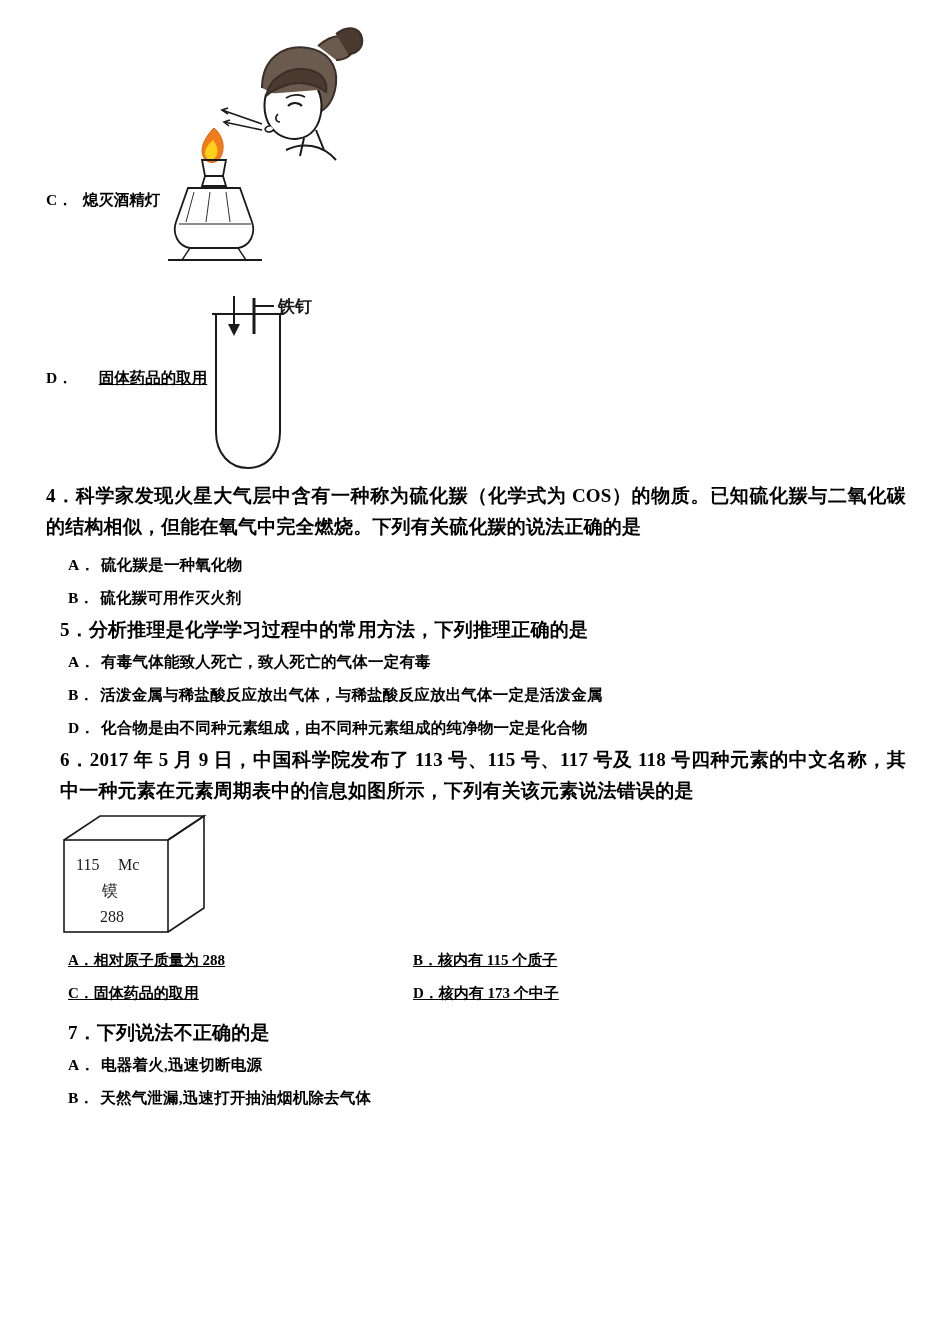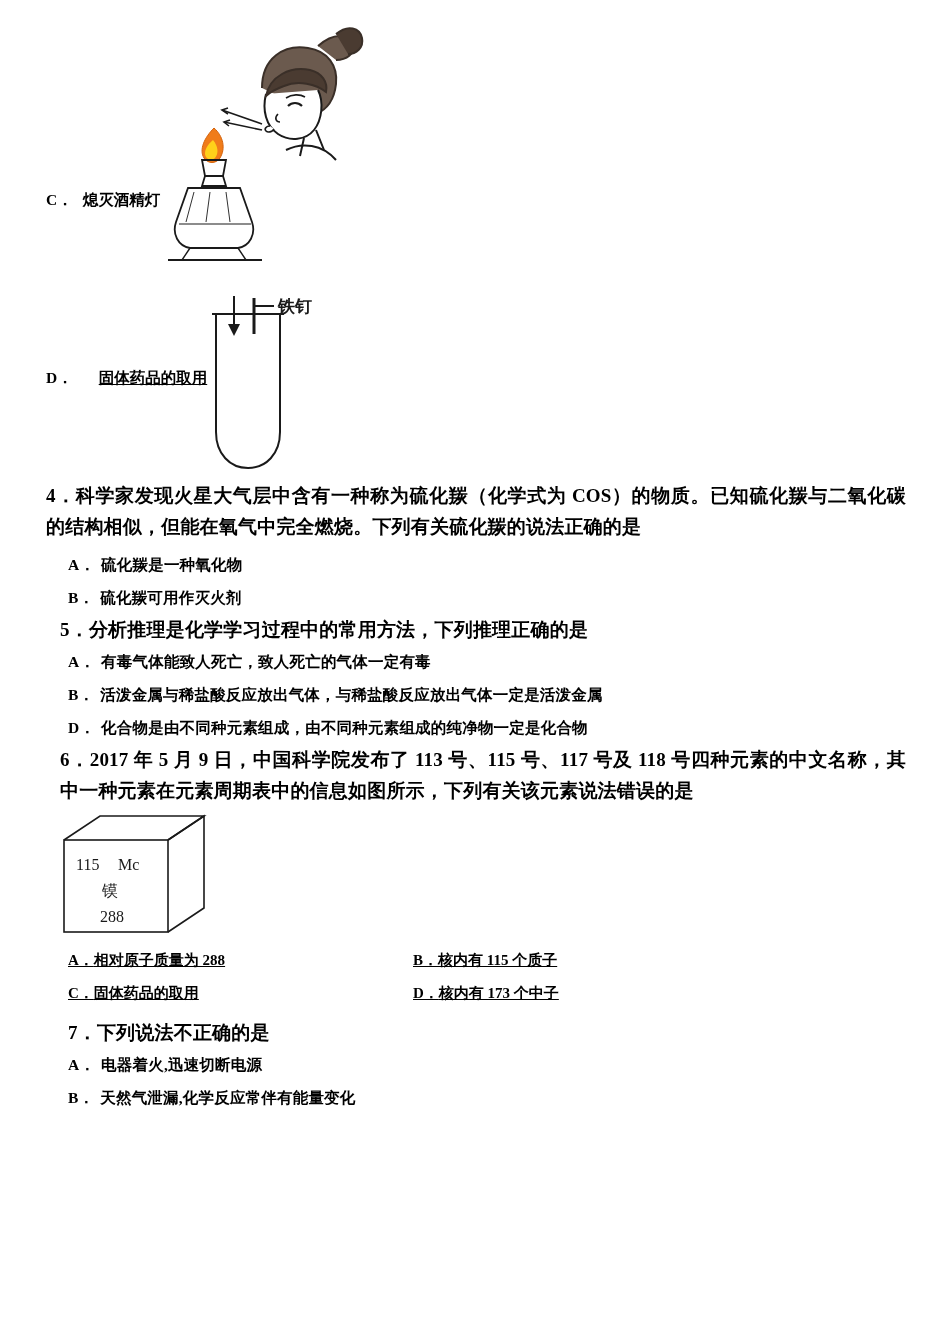--- a/index.html
+++ b/index.html
@@ -240,17 +240,17 @@
       </div>
     </div>
 
     <div class="q-text" style="padding-left:22px;margin-top:7px;">
       <span class="qnum">7．</span><span>下列说法不正确的是</span>
     </div>
     <div class="opt indent">
       <span class="lbl">A．</span><span>电器着火,迅速切断电源</span>
     </div>
     <div class="opt indent">
-      <span class="lbl">B．</span><span>天然气泄漏,化学反应常伴有能量变化</span>
+      <span class="lbl">B．</span><span>天然气泄漏,迅速打开抽油烟机除去气体</span>
     </div>
 
   </div>
 </div>
 
 </body></html>

